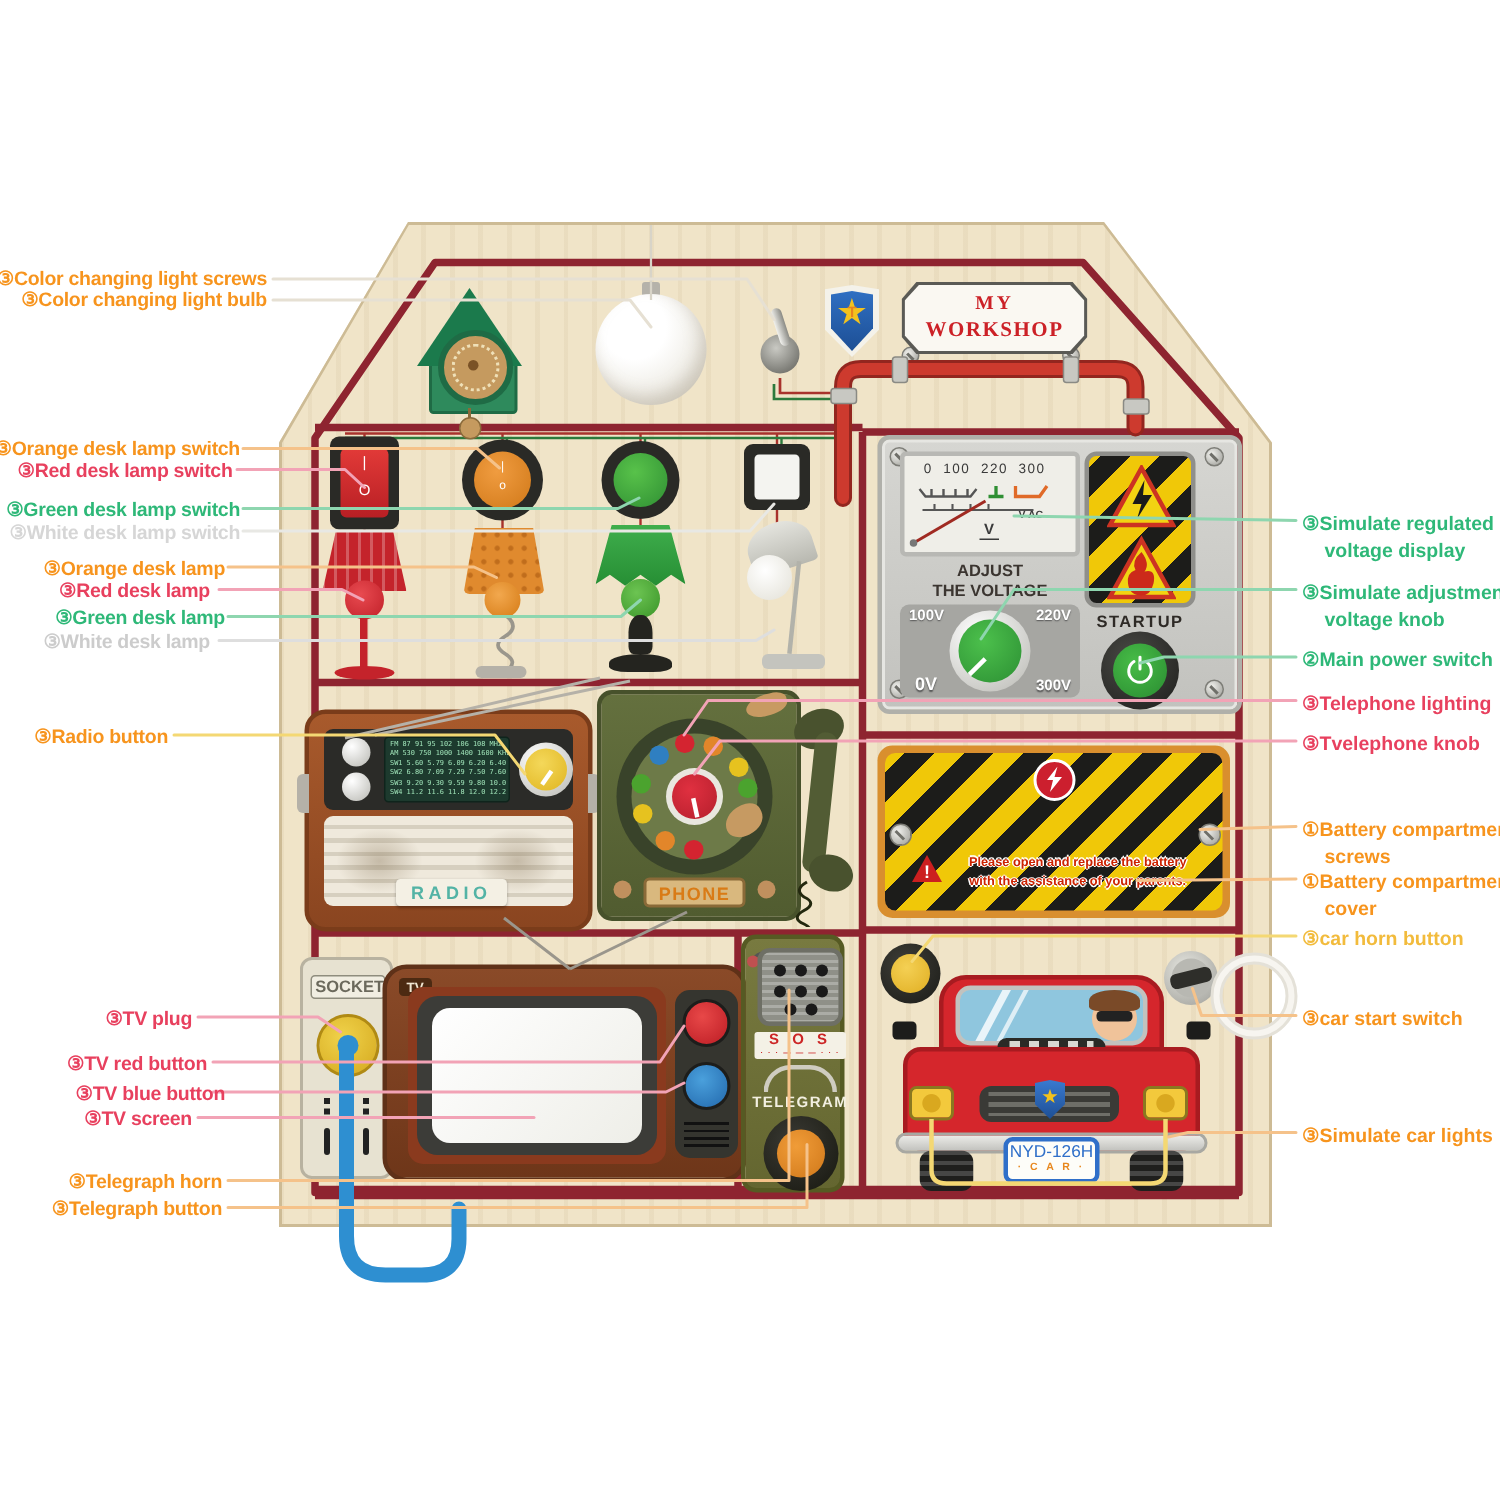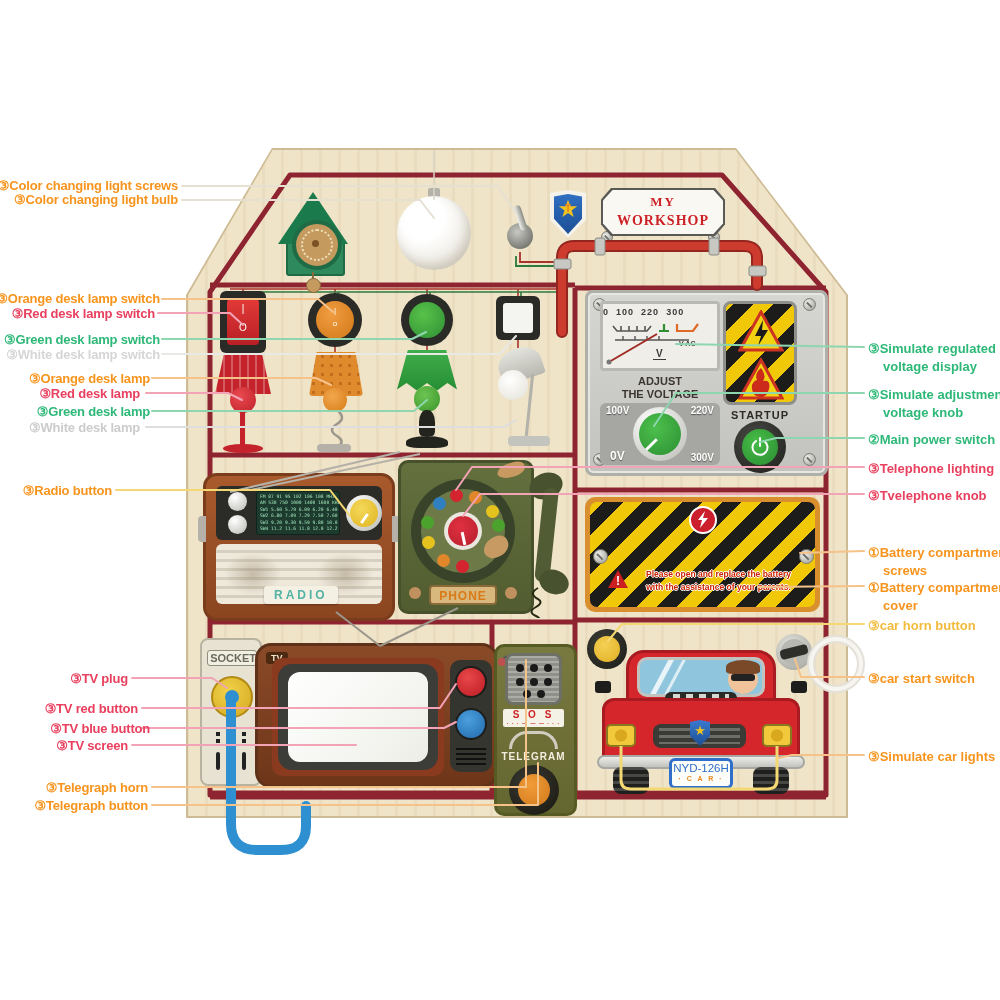--- a/index.html
+++ b/index.html
@@ -178,21 +178,21 @@
       <path d="M14,118 q-9,5 -2,10 q9,4 0,9 q-9,5 0,9 q8,4 0,8 q-6,4 2,8 l8,-4" fill="none" stroke="#23280f" stroke-width="2"></path>
     </svg>
 
     <div class="abs panelgray" style="left:399px;top:142px;width:237px;height:180px">
       <div class="abs screw" style="left:5px;top:5px;width:11px;height:11px"></div>
       <div class="abs screw" style="left:215px;top:5px;width:11px;height:11px"></div>
       <div class="abs screw" style="left:5px;top:160px;width:11px;height:11px"></div>
       <div class="abs screw" style="left:215px;top:160px;width:11px;height:11px"></div>
 
       <div class="abs" style="left:12px;top:8px;width:120px;height:70px;background:#efeee8;border:3px solid #b8b8b4;border-radius:4px;box-sizing:border-box">
-        <div class="abs" style="left:0;top:3px;width:94px;text-align:left;font-size:9px;font-weight:bold;color:#3a3a3a;letter-spacing:1px">
+        <div class="abs" style="left:0;top:3px;width:94px;text-align:right;font-size:9px;font-weight:normal;color:#3a3a3a;letter-spacing:1px">
           <span>0</span>&nbsp;
           <span>100</span>&nbsp;
           <span>220</span>&nbsp;
           <span>300</span>
         </div>
         <svg class="abs" style="left:0;top:0" width="114" height="64" viewBox="0 0 114 64">
           <path d="M10,22 l4,5 h30 l4,-5 M18,22 v5 M26,22 v5 M34,22 v5 M42,22 v5" stroke="#555" stroke-width="1.6" fill="none"></path>
           <path d="M56,27 h10 M61,20 v7" stroke="#2f8f33" stroke-width="2.2" fill="none"></path>
           <path d="M74,20 v7 h16 l5,-7" stroke="#e06a28" stroke-width="2.2" fill="none"></path>
           <path d="M12,36 h74 M20,36 v-4 M32,36 v-4 M44,36 v-4 M56,36 v-4" stroke="#555" stroke-width="1.4" fill="none"></path>
@@ -281,21 +281,21 @@
           <div class="abs" style="left:10px;top:8px;width:140px;height:90px;background:linear-gradient(135deg,#ffffff,#eeeee8);border-radius:12px"></div>
         </div>
       </div>
       <div class="abs" style="left:192px;top:14px;width:42px;height:112px;background:#35352f;border-radius:10px">
         <div class="abs" style="left:5px;top:6px;width:32px;height:32px;border-radius:50%;background:radial-gradient(circle at 40% 35%,#e84848,#bc1c24);border:2px solid #1d1d1b;box-sizing:border-box"></div>
         <div class="abs" style="left:5px;top:48px;width:32px;height:32px;border-radius:50%;background:radial-gradient(circle at 40% 35%,#4aa0dc,#2268ac);border:2px solid #1d1d1b;box-sizing:border-box"></div>
         <div class="abs" style="left:6px;top:88px;width:30px;height:18px;background:repeating-linear-gradient(180deg,#111 0 2px,#35352f 2px 5px)"></div>
       </div>
     </div>
 
-    <div class="abs" style="left:308px;top:496px;width:83px;height:172px;background:linear-gradient(#787a40,#646630);border:3px solid #565a23;border-radius:10px;box-sizing:border-box">
+    <div class="abs" style="left:308px;top:475px;width:69px;height:172px;background:linear-gradient(#787a40,#646630);border:3px solid #565a23;border-radius:10px;box-sizing:border-box">
       <svg class="abs" style="left:0px;top:0px" width="26" height="20" viewBox="0 0 26 20">
         <path d="M5,14 a9,9 0 0 1 16,0" fill="none" stroke="#555" stroke-width="2"></path>
         <circle cx="5" cy="15" r="4" fill="#c05050"></circle>
           <circle cx="21" cy="15" r="4" fill="#3a5a9a"></circle>
       </svg>
       <div class="abs" style="left:8px;top:6px;width:57px;height:52px;background:#8f9088;border:3px solid #6e6f65;border-radius:8px;box-sizing:border-box;background-image:repeating-linear-gradient(180deg,rgba(255,255,255,.25) 0 2px,rgba(0,0,0,0) 2px 5px)">
         <div class="dot" style="left:8px;top:8px;width:8px;height:8px;background:#1a1a1a"></div>
         <div class="dot" style="left:22px;top:8px;width:8px;height:8px;background:#1a1a1a"></div>
         <div class="dot" style="left:36px;top:8px;width:8px;height:8px;background:#1a1a1a"></div>
         <div class="dot" style="left:8px;top:22px;width:8px;height:8px;background:#1a1a1a"></div>

